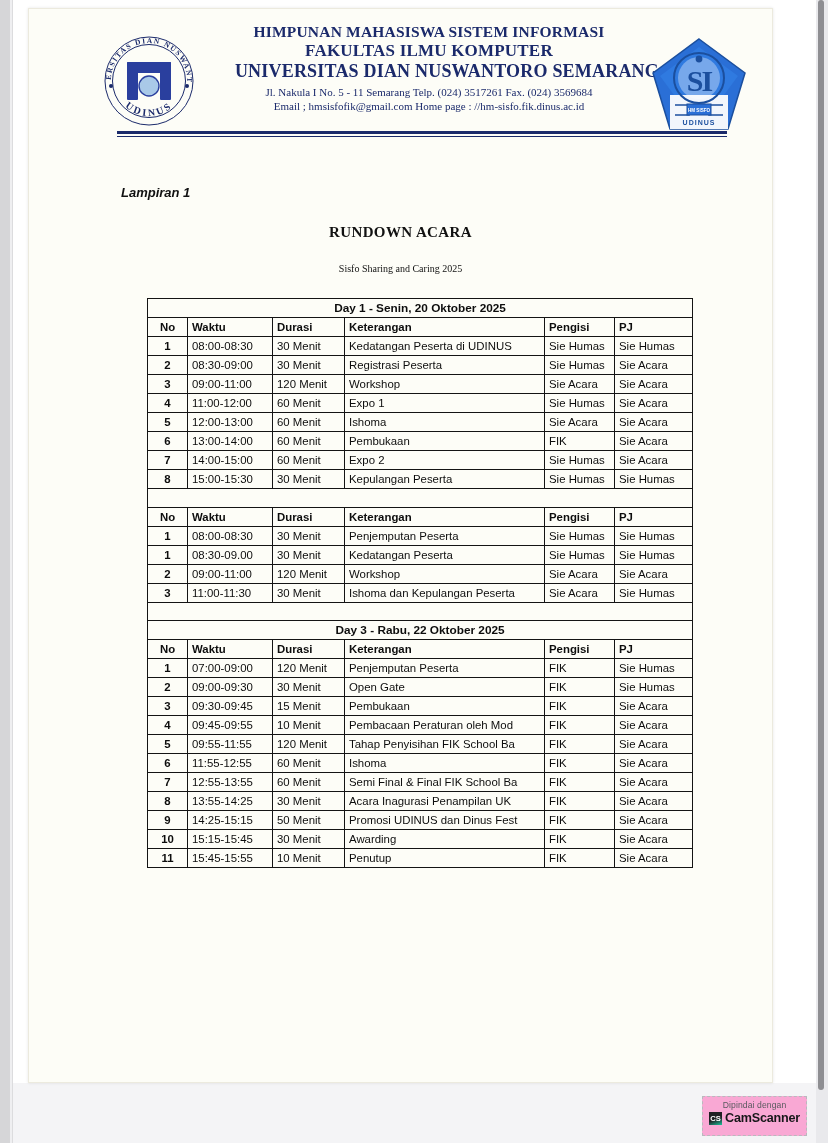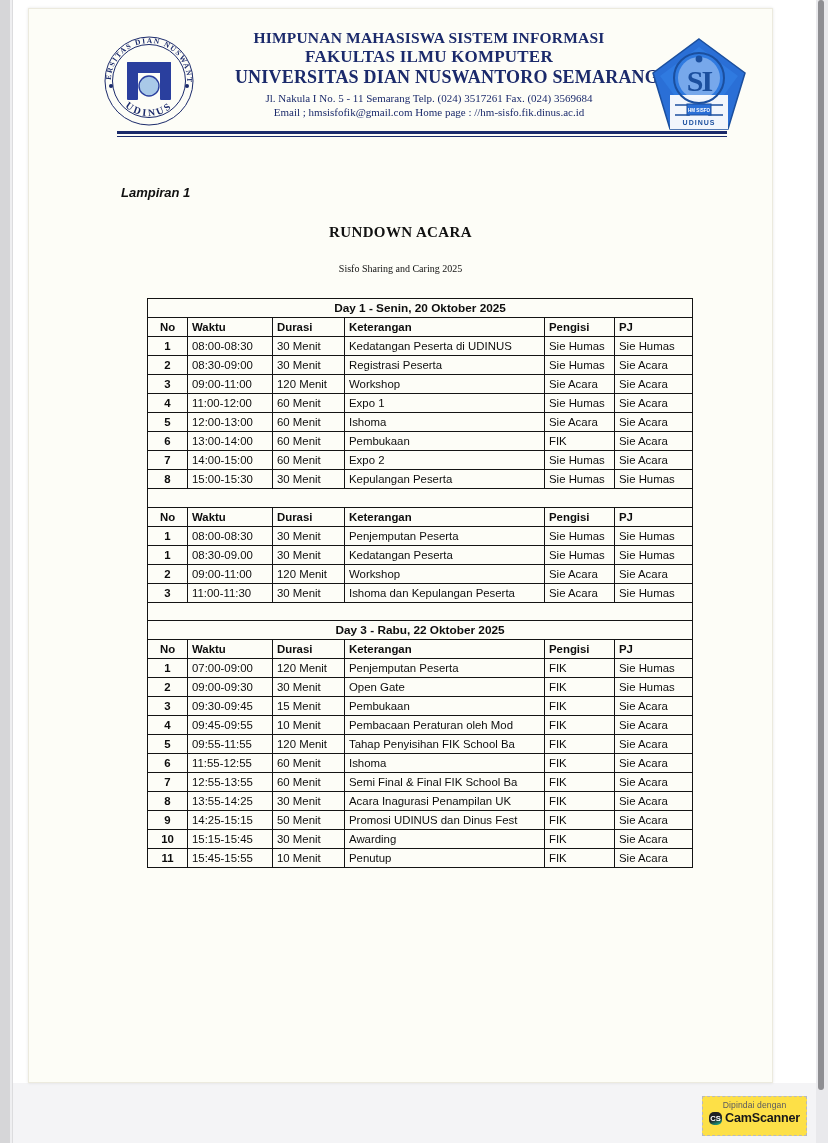--- a/index.html
+++ b/index.html
@@ -76,21 +76,21 @@
     width: 104px; height: 104px;
   }
   .logo-right {
     position: absolute;
     left: 620px; top: 16px;
     width: 100px; height: 100px;
   }
 
   #letterhead-text {
     position: absolute;
-    left: 170px; top: 10px;
+    left: 170px; top: 4px;
     width: 460px;
     text-align: center;
     color: #1b2a6b;
     font-family: "Liberation Serif", serif;
   }
   .lh-line1, .lh-line2, .lh-line3 {
     font-weight: bold;
     letter-spacing: 0.2px;
     line-height: 1.18;
   }
@@ -201,39 +201,39 @@
   }
 
   
   #camscanner {
     position: absolute;
     left: 702px;
     top: 1096px;
     width: 105px;
     height: 40px;
     border: 1px dashed #b9b9bd;
-    background: #fde047;
+    background: #f9a8d4;
     text-align: center;
     padding-top: 3px;
   }
   #cs-top {
     font-size: 8.6px;
     color: #5a5a5f;
     letter-spacing: 0.1px;
   }
   #cs-bottom {
     display: flex;
     align-items: center;
     justify-content: center;
     gap: 3px;
     margin-top: 1px;
   }
   #cs-logo {
     width: 13px; height: 13px;
-    border-radius: 5px;
+    border-radius: 0;
     background: linear-gradient(160deg,#1f2023 0%,#1f2023 55%,#19c39c 100%);
     color: #ffffff;
     font-size: 7.6px;
     font-weight: bold;
     line-height: 13px;
     text-align: center;
   }
   #cs-name {
     font-size: 12.6px;
     color: #171719;

